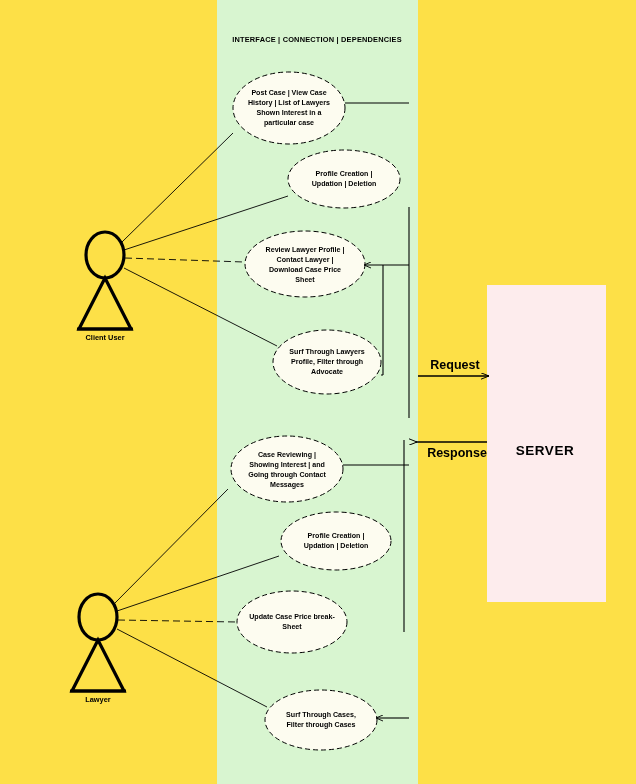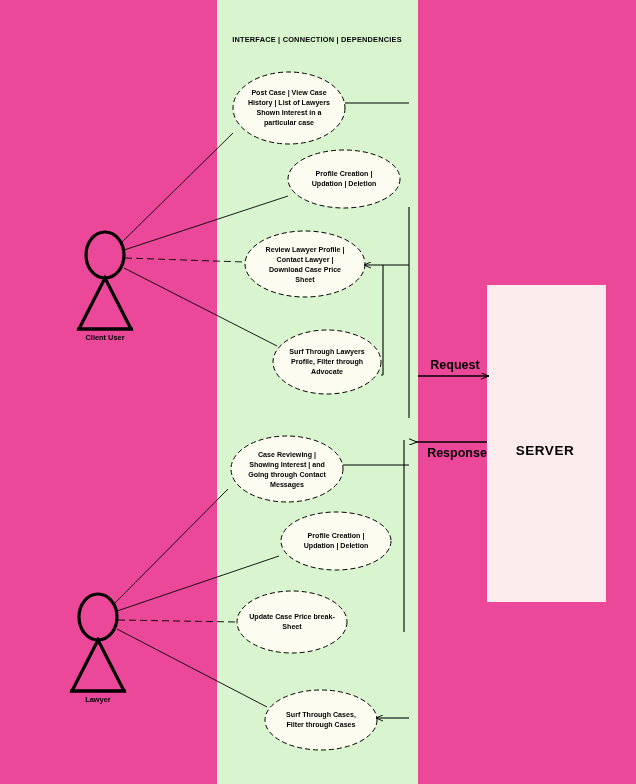--- a/index.html
+++ b/index.html
@@ -11,21 +11,21 @@
   body {
     width: 636px;
     height: 784px;
     font-family: "Liberation Sans", sans-serif;
     overflow: hidden;
   }
   #canvas {
     position: relative;
     width: 636px;
     height: 784px;
-    background: #ec4899;
+    background: #fde047;
   }
   #diagram-svg {
     position: absolute;
     top: 0;
     left: 0;
     width: 636px;
     height: 784px;
   }
   .panel-green { fill: #d8f5d0; }
   .panel-server { fill: #fdeced; }

